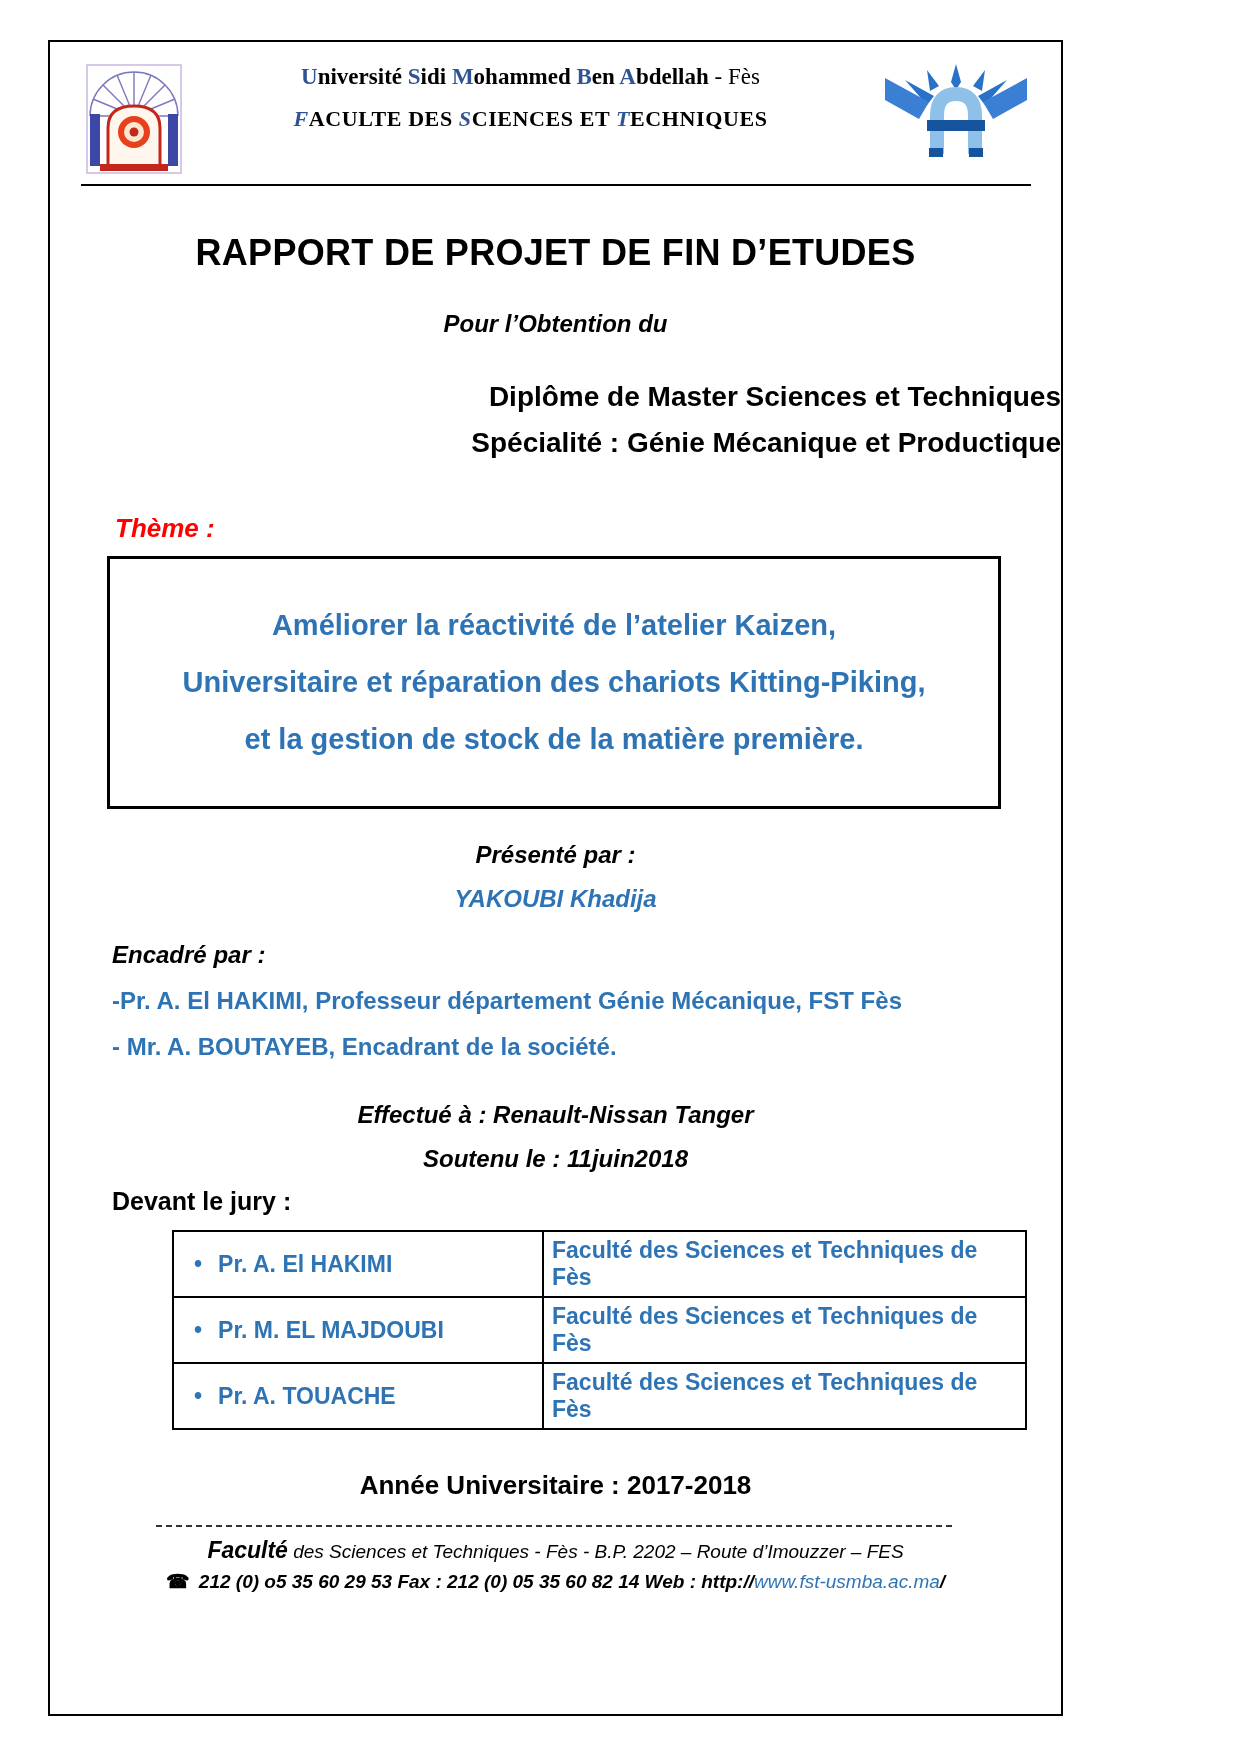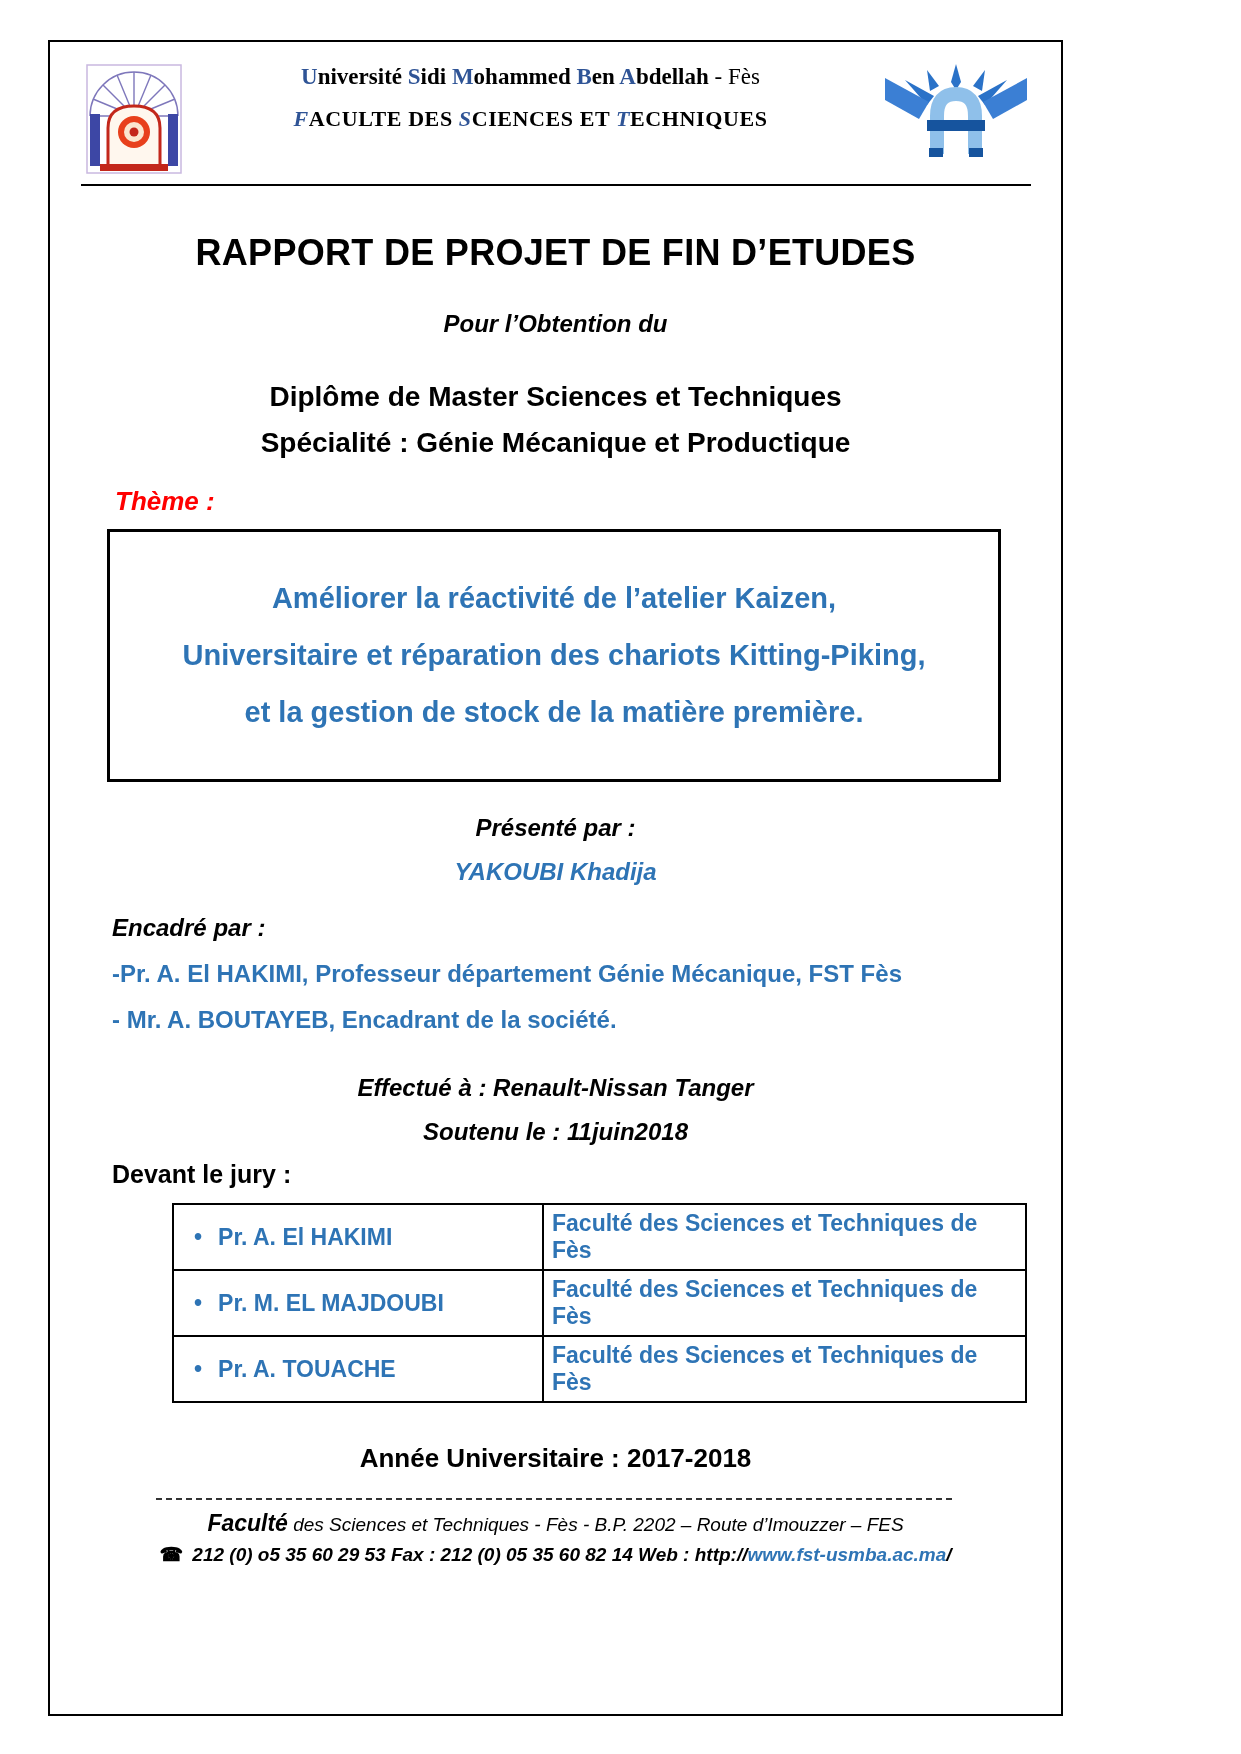--- a/index.html
+++ b/index.html
@@ -28,23 +28,23 @@
   }
   .hdr-line1 { font-size: 23px; }
   .hdr-line2 { font-size: 22px; margin-top: 16px; letter-spacing: 0.6px; }
   .hdr-accent { color: var(--header_accent); }
   .hdr-accent-italic { color: var(--header_accent); font-style: italic; }
   .hdr-light { font-weight: 400; }
   .separator { width: 950px; margin: 6px auto 0; border-top: 2px solid #000; }
 
   .title { margin-top: 46px; text-align: center; font-size: 36px; font-weight: bold; letter-spacing: 0.3px; }
   .subtitle { margin-top: 36px; text-align: center; font-size: 24px; font-weight: bold; font-style: italic; }
-  .diploma-block { margin-top: 36px; text-align: center; font-size: 28px; font-weight: bold; line-height: 46px; }
+  .diploma-block { margin-top: 36px; text-align: right; font-size: 28px; font-weight: bold; line-height: 46px; }
 
-  .theme-label { margin: 20px 0 0 65px; font-size: 26px; font-weight: bold; font-style: italic; color: var(--red); }
+  .theme-label { margin: 47px 0 0 65px; font-size: 26px; font-weight: bold; font-style: italic; color: var(--red); }
   .theme-box {
     margin: 12px 0 0 57px; width: 894px; box-sizing: border-box;
     border: 3px solid #000; padding: 38px 24px; text-align: center; background: #fff;
   }
   .theme-line { font-size: 29px; font-weight: bold; color: var(--accent); line-height: 57px; }
 
   .center-italic { text-align: center; font-size: 24px; font-weight: bold; font-style: italic; }
   .presented-label { margin-top: 32px; }
   .presented-name { margin-top: 16px; text-align: center; font-size: 24px; font-weight: bold; font-style: italic; color: var(--accent); }
   .encadre-label { margin: 28px 0 0 62px; font-size: 24px; font-weight: bold; font-style: italic; }
@@ -63,21 +63,21 @@
   .bullet { display: inline-block; margin: 0 16px 0 12px; color: var(--accent); }
 
   .annee { margin-top: 40px; text-align: center; font-size: 26px; font-weight: bold; }
   .dashed-sep {
     width: 800px; margin: 24px auto 0; height: 2px;
     background: repeating-linear-gradient(90deg, #333 0 6px, transparent 6px 10px);
   }
   .footer-line1 { margin-top: 10px; text-align: center; font-style: italic; font-size: 19px; }
   .footer-line2 { margin-top: 6px; text-align: center; font-style: italic; font-size: 19px; font-weight: bold; }
   .ft-big { font-size: 23px; font-weight: bold; }
-  .ft-link { color: var(--link); font-weight: bold; }
+  .ft-link { color: var(--link); font-weight: normal; }
   .ft-phone { font-style: normal; margin-right: 4px; }
 </style>
 </head>
 <body>
 
 <div class="page">
   <div class="frame">
 
     <div class="header">
       <div class="logo-left">

